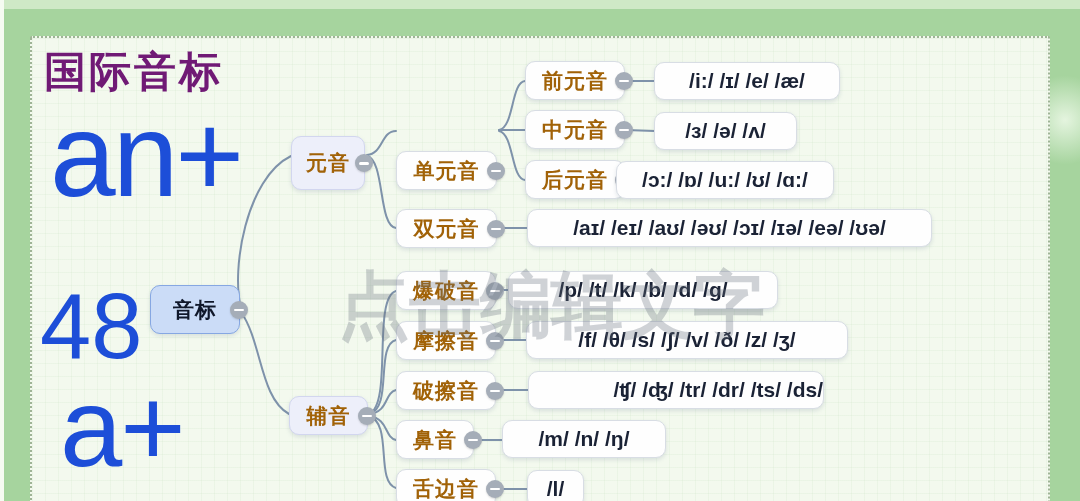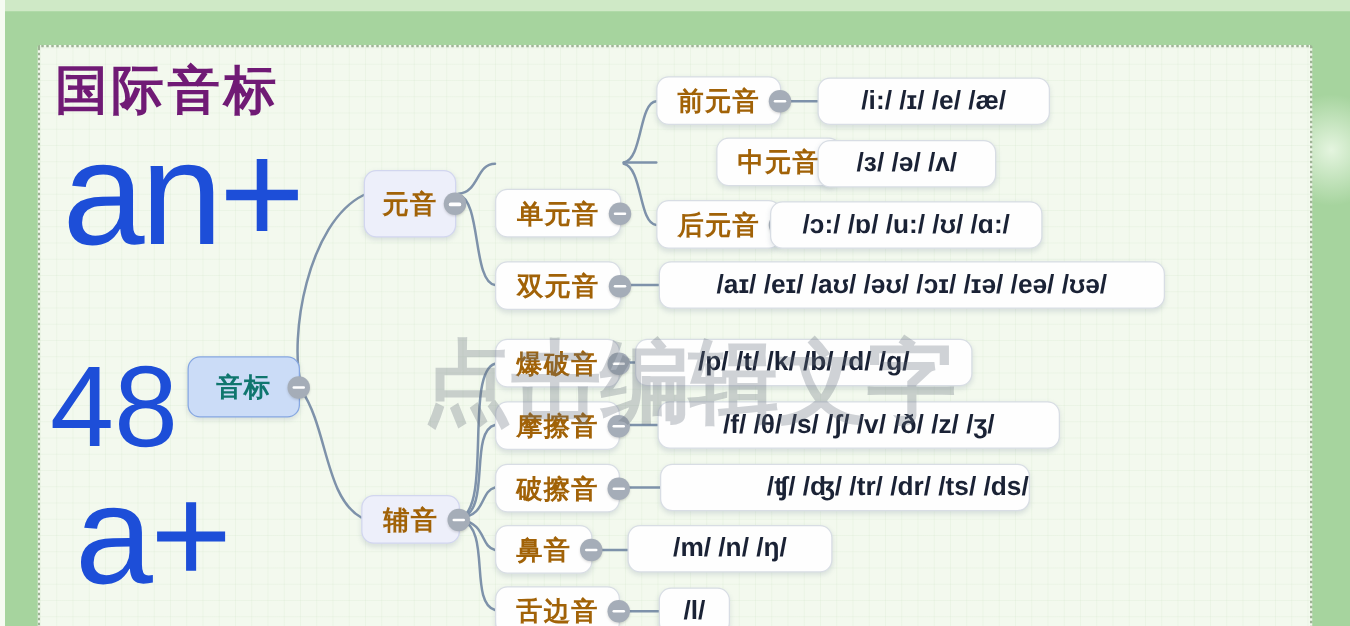--- a/index.html
+++ b/index.html
@@ -34,21 +34,21 @@
 
   svg.links{position:absolute;left:0;top:0;width:1080px;height:501px;pointer-events:none;}
 
   .node{
     position:absolute;display:flex;align-items:center;justify-content:center;
     background:#fefefe;border:1.5px solid #d8dde4;border-radius:10px;
     box-shadow:0 2px 4px rgba(110,130,150,.20);
     font-weight:700;color:#a16207;font-size:21px;letter-spacing:1px;
     box-sizing:border-box;
   }
-  .node-root{background:#cbdcf7;border-color:#86a7e2;color:#0f766e;}
+  .node-root{background:#cbdcf7;border-color:#86a7e2;color:#0f172a;}
   .node-branch{background:#edeffa;border-color:#d2d6ef;}
   .node-sym{
     font-family:Liberation Sans, sans-serif;font-weight:700;color:#1a2235;
     letter-spacing:0;font-size:21px;justify-content:center;
   }
   .minus{
     position:absolute;right:-9px;top:50%;margin-top:-9px;width:18px;height:18px;
     border-radius:50%;background:#a5adb8;box-shadow:0 1px 2px rgba(0,0,0,.15);
   }
   .minus::after{
@@ -115,21 +115,21 @@
 </div>
 
 <div class="node" style="left:525px;top:61px;width:100px;height:39px;">
   <span>前元音</span>
   <span class="minus"></span>
 </div>
 <div class="node node-sym" style="left:654px;top:62px;width:186px;height:38px;">
   <span>/i:/ /ɪ/ /e/ /æ/</span>
 </div>
 
-<div class="node" style="left:525px;top:110px;width:100px;height:39px;margin-left:48px;">
+<div class="node" style="left:525px;top:110px;width:100px;height:39px;">
   <span>中元音</span>
   <span class="minus"></span>
 </div>
 <div class="node node-sym" style="left:654px;top:112px;width:143px;height:38px;">
   <span>/ɜ/ /ə/ /ʌ/</span>
 </div>
 
 <div class="node" style="left:525px;top:160px;width:100px;height:39px;">
   <span>后元音</span>
   <span class="minus"></span>

